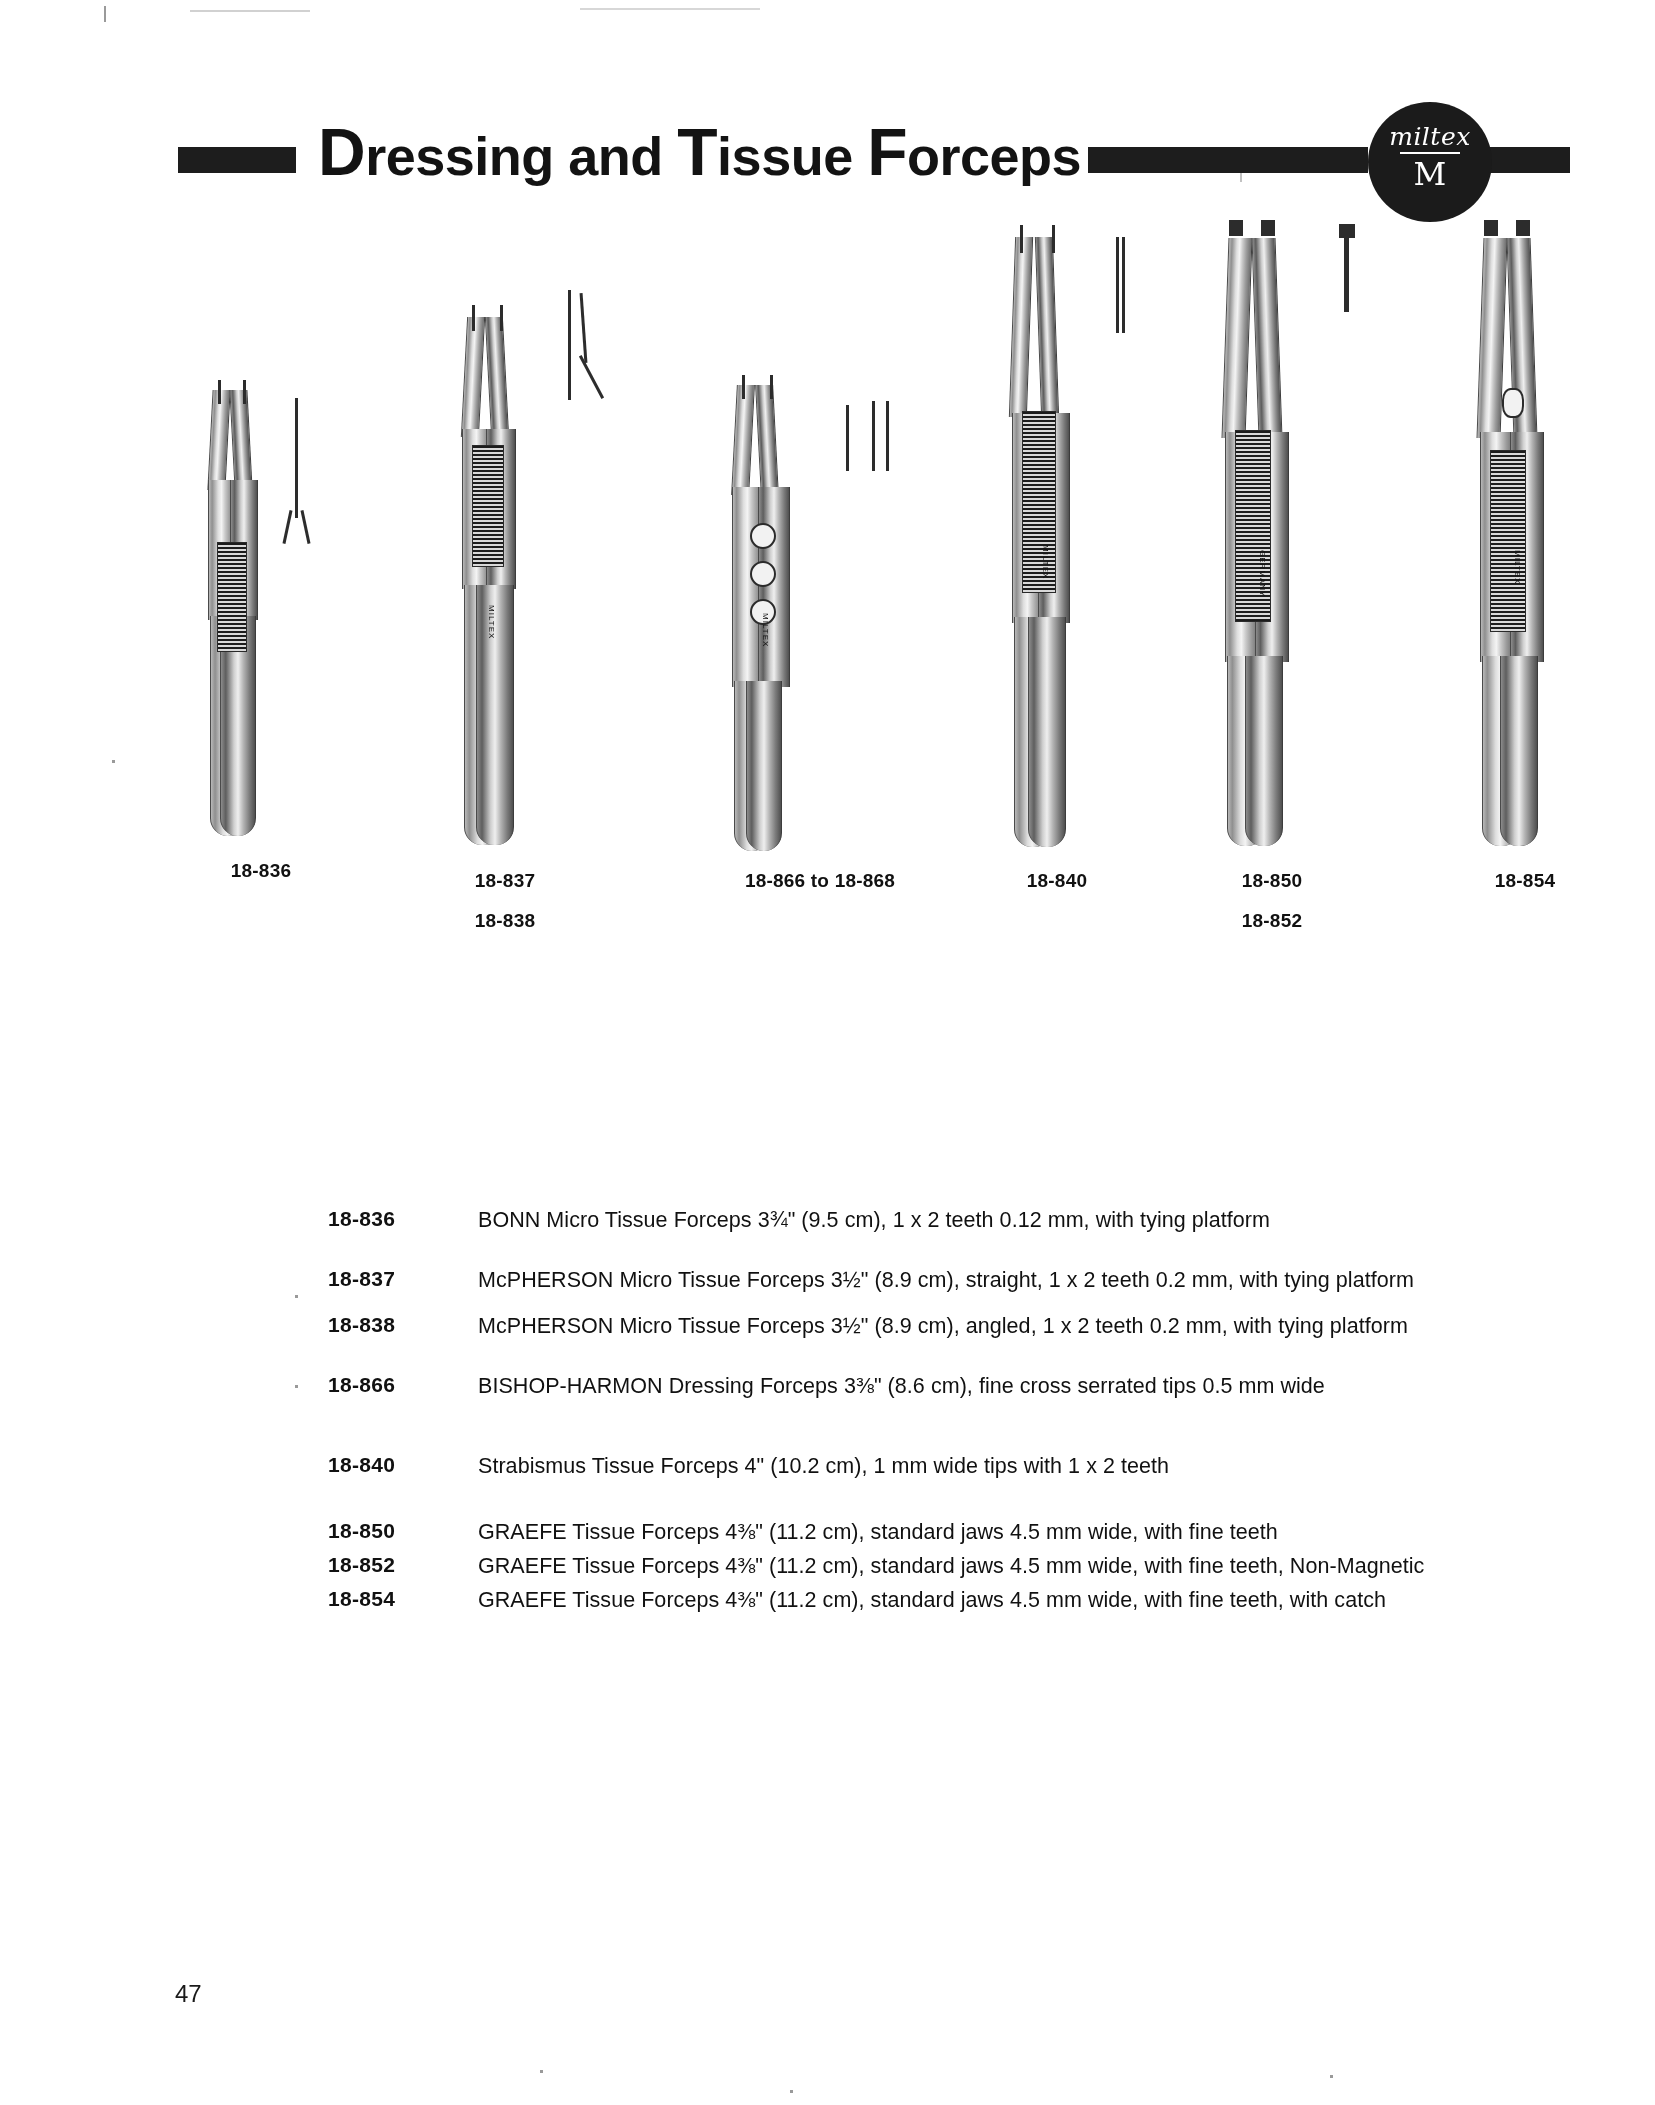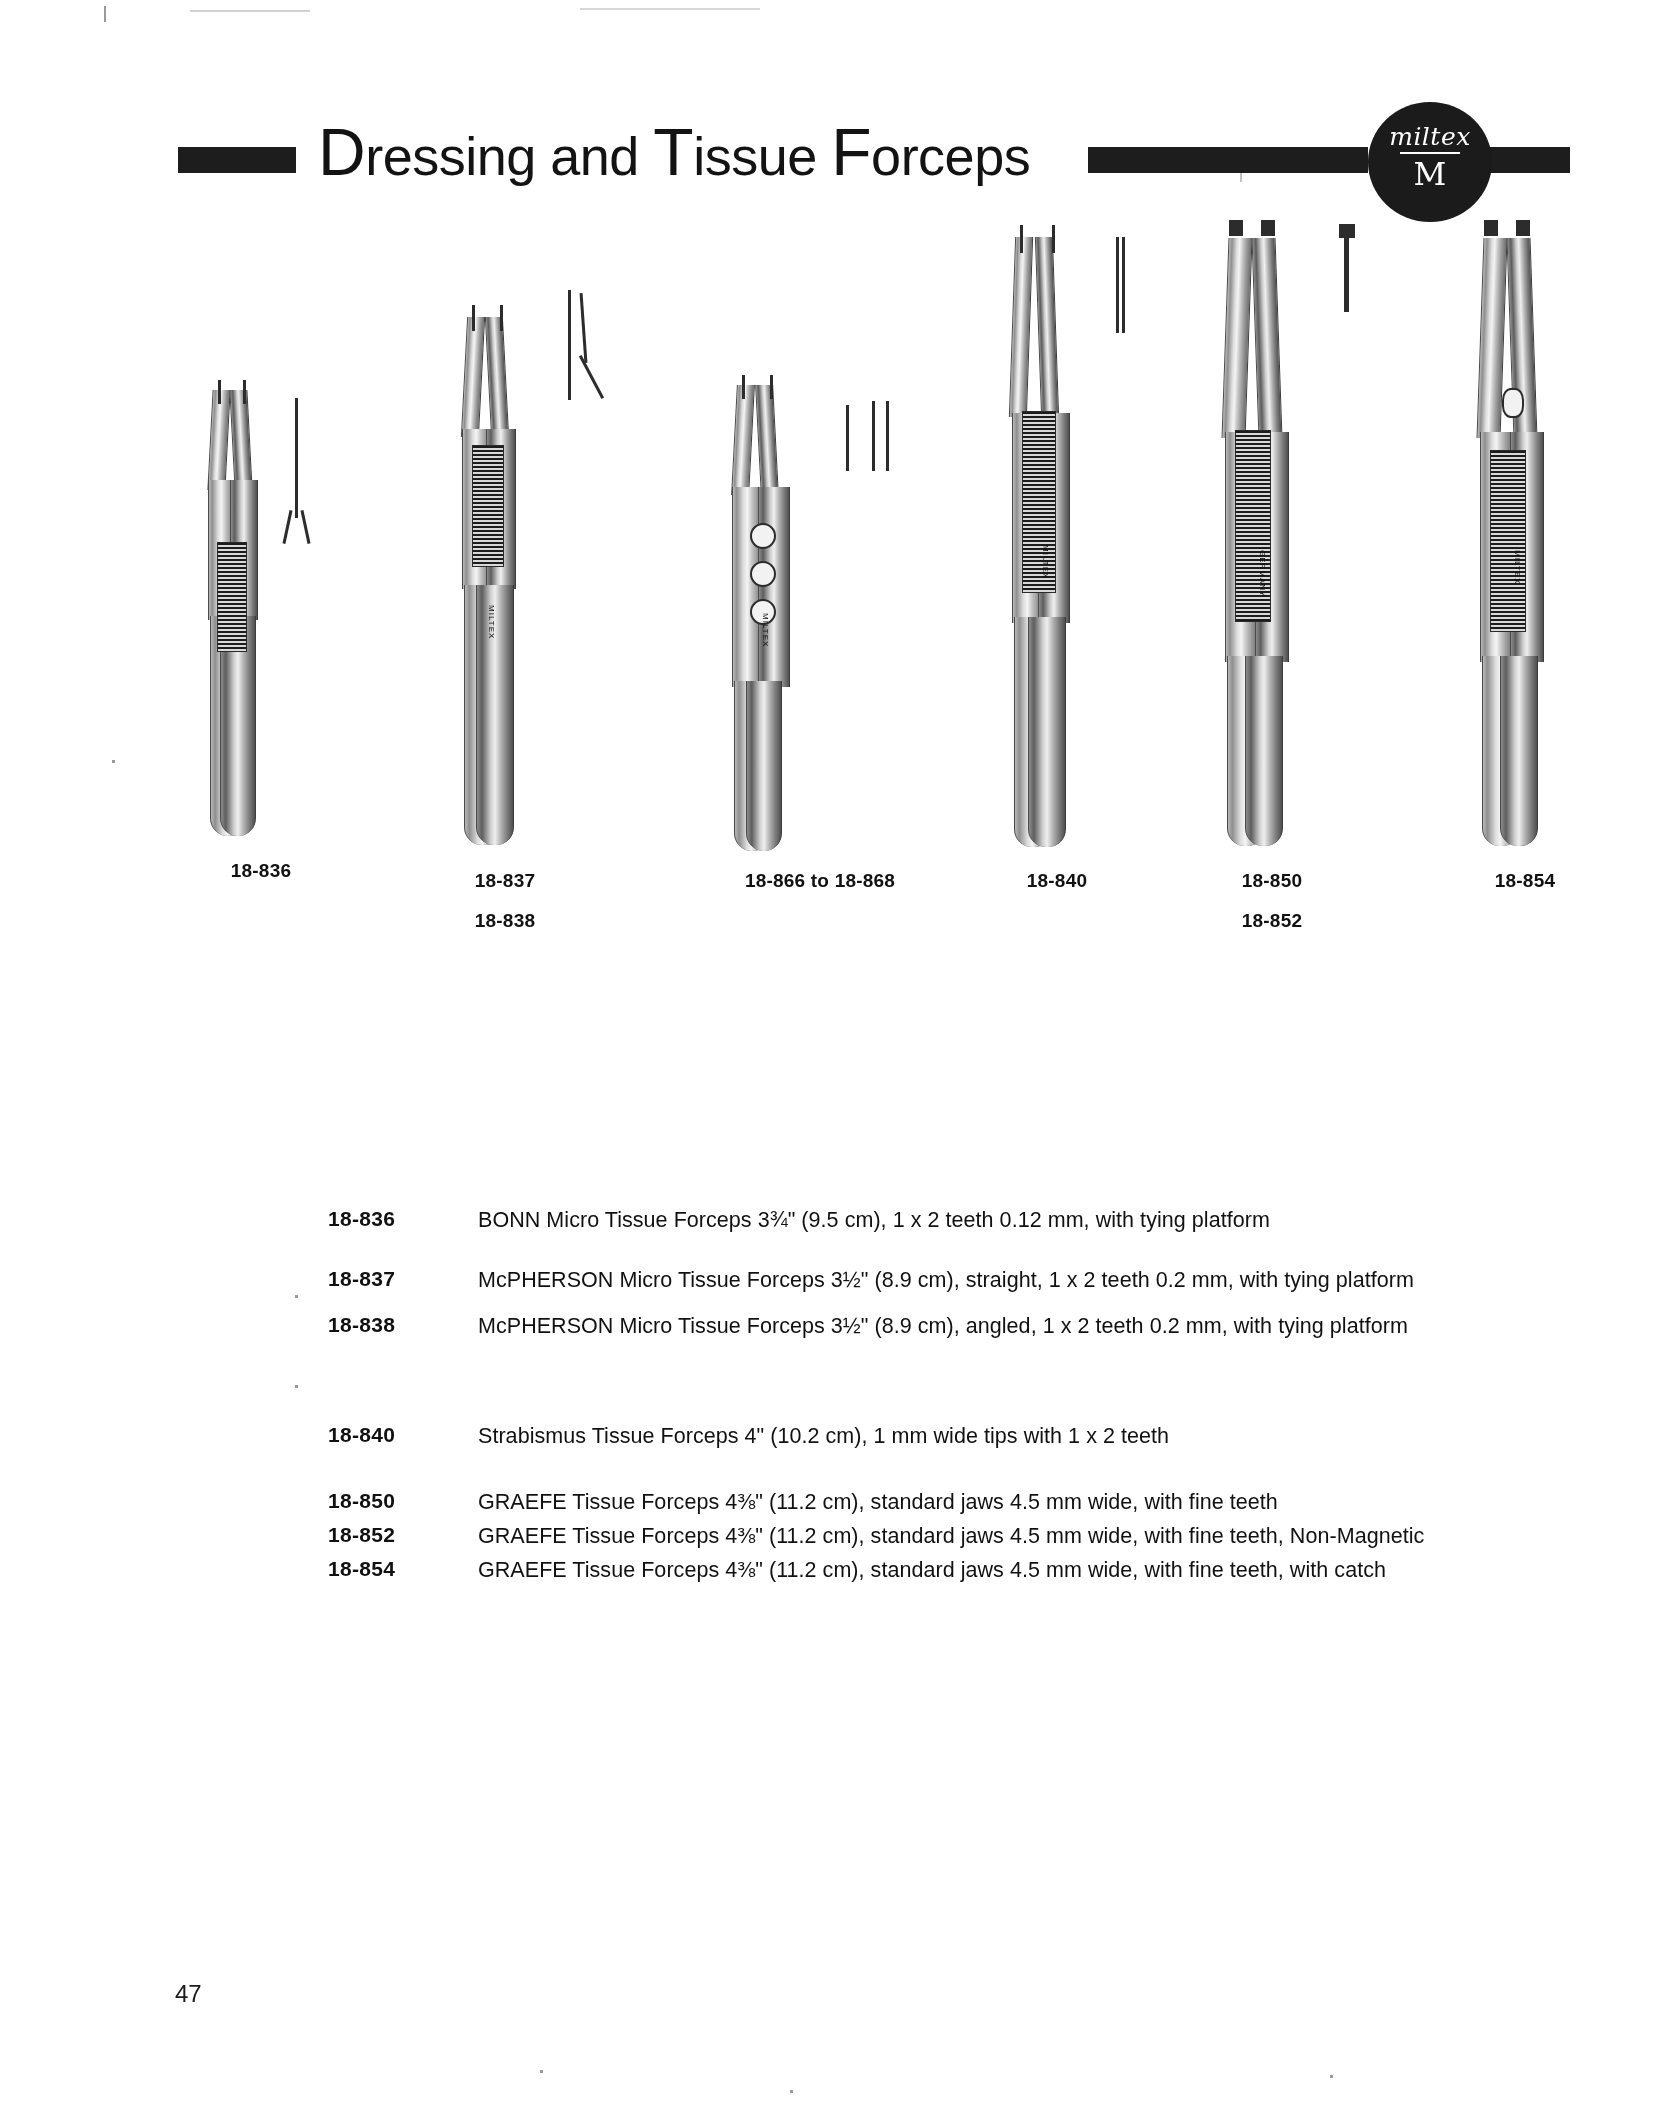--- a/index.html
+++ b/index.html
@@ -36,21 +36,21 @@
     top: 85px;
     width: 118px;
     height: 26px;
     background: #1d1d1d;
   }
   .header-title {
     position: absolute;
     left: 318px;
     top: 52px;
     font-size: 54px;
-    font-weight: normal;
+    font-weight: bold;
     letter-spacing: -0.5px;
     white-space: nowrap;
     color: #131313;
   }
   .header-title .cap {
     font-size: 66px;
   }
   .header-bar-right {
     position: absolute;
     left: 1088px;
@@ -359,20 +359,24 @@
     <div class="desc-text">McPHERSON Micro Tissue Forceps 3½" (8.9 cm), straight, 1 x 2 teeth 0.2 mm, with tying platform</div>
   </div>
   <div class="gap-s"></div>
 
   <div class="desc-row">
     <div class="desc-code">18-838</div>
     <div class="desc-text">McPHERSON Micro Tissue Forceps 3½" (8.9 cm), angled, 1 x 2 teeth 0.2 mm, with tying platform</div>
   </div>
   <div class="gap-m"></div>
 
+  <div class="desc-row">
+    <div class="desc-code">18-866</div>
+    <div class="desc-text">BISHOP-HARMON Dressing Forceps 3⅜" (8.6 cm), fine cross serrated tips 0.5 mm wide</div>
+  </div>
   <div class="gap-s"></div>
 
   <div class="gap-s" style="height:4px;"></div>
 
   <div class="gap-m"></div>
 
   <div class="desc-row">
     <div class="desc-code">18-840</div>
     <div class="desc-text">Strabismus Tissue Forceps 4" (10.2 cm), 1 mm wide tips with 1 x 2 teeth</div>
   </div>

